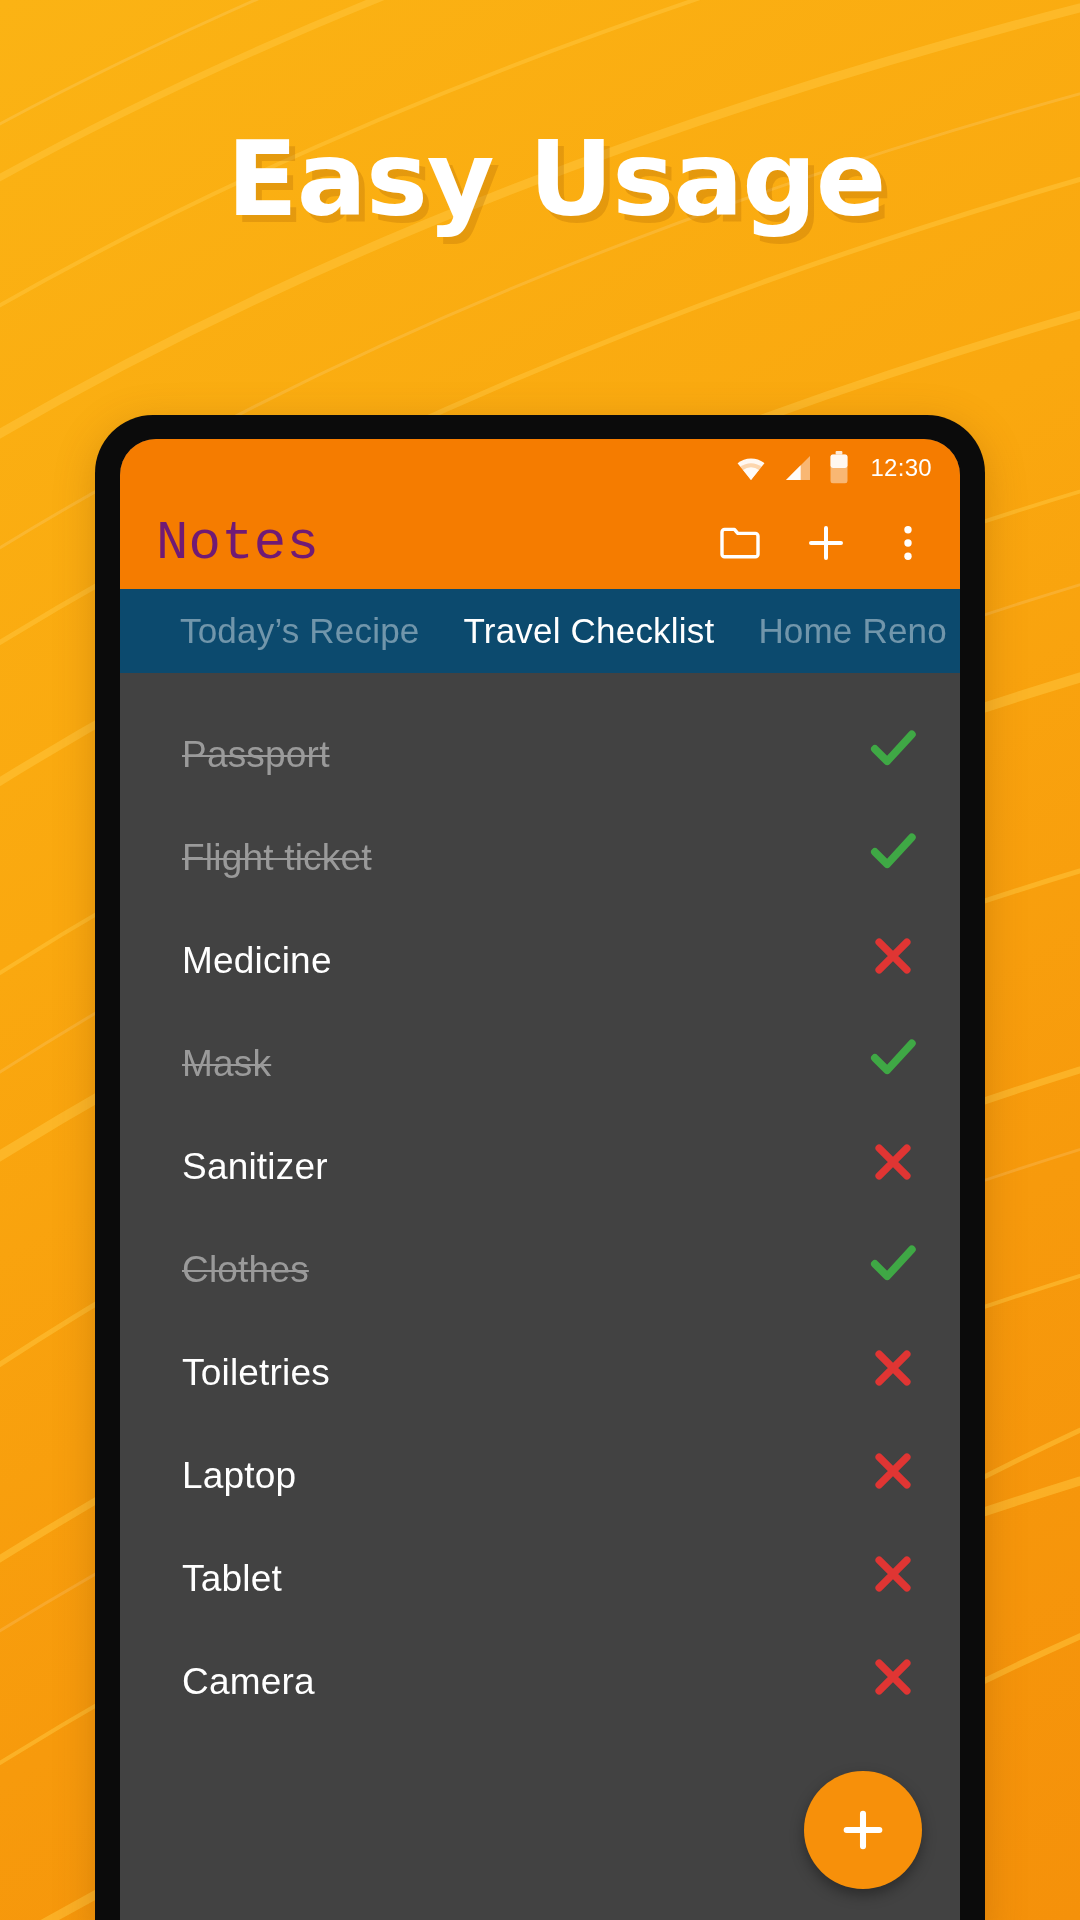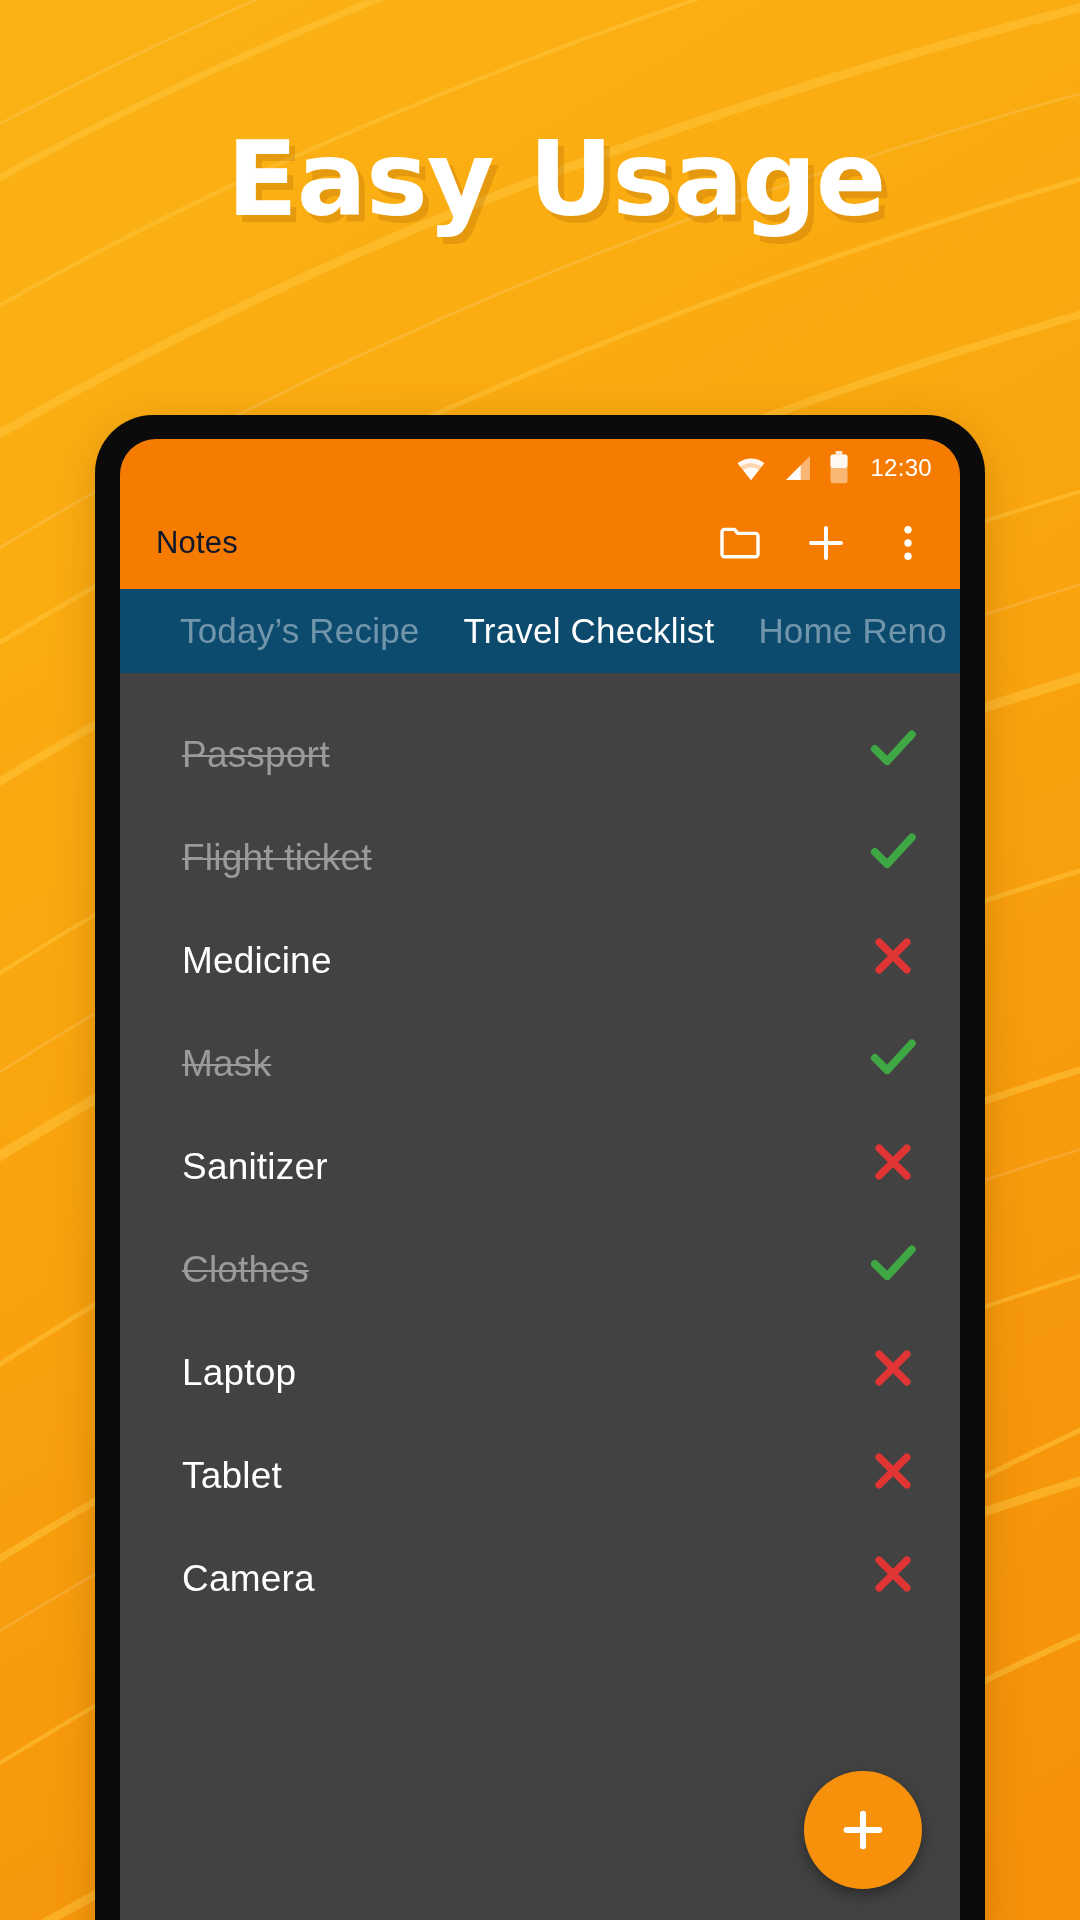--- a/index.html
+++ b/index.html
@@ -70,24 +70,25 @@
 
   
   .appbar {
     height:92px;
     background:#F57C00;
     display:flex;
     align-items:center;
     padding:0 26px 0 36px;
   }
   .app-title {
-    color:#0f172a;
-    font-size:31px;
+    color:#701a75;
+    font-size:54px;
     flex:1;
     letter-spacing:0.2px;
+    font-family:Liberation Mono, monospace;
   }
   .appbar-actions { display:flex; align-items:center; gap:38px; padding-right:6px; }
   .appbar-btn { display:flex; align-items:center; justify-content:center; }
 
   
   .tabs {
     height:84px;
     background:#0c4a6e;
     display:flex;
     align-items:center;
@@ -268,20 +269,28 @@
 
         <div class="row done">
           <div class="row-label">Clothes</div>
           <div class="mark">
             <svg width="58" height="58" viewBox="0 0 24 24">
                 <path d="M4.5 12.8 L9.6 17.9 L19.8 6.8" fill="none" stroke="#3FA845" stroke-width="3.2" stroke-linecap="round" stroke-linejoin="round"></path>
               </svg>
           </div>
         </div>
 
+        <div class="row">
+          <div class="row-label">Toiletries</div>
+          <div class="mark">
+            <svg width="52" height="52" viewBox="0 0 24 24">
+                <path d="M5.6 5.6 L18.4 18.4 M18.4 5.6 L5.6 18.4" stroke="#E03533" stroke-width="3.4" stroke-linecap="round"></path>
+              </svg>
+          </div>
+        </div>
 
         <div class="row">
           <div class="row-label">Laptop</div>
           <div class="mark">
             <svg width="52" height="52" viewBox="0 0 24 24">
                 <path d="M5.6 5.6 L18.4 18.4 M18.4 5.6 L5.6 18.4" stroke="#E03533" stroke-width="3.4" stroke-linecap="round"></path>
               </svg>
           </div>
         </div>
 

